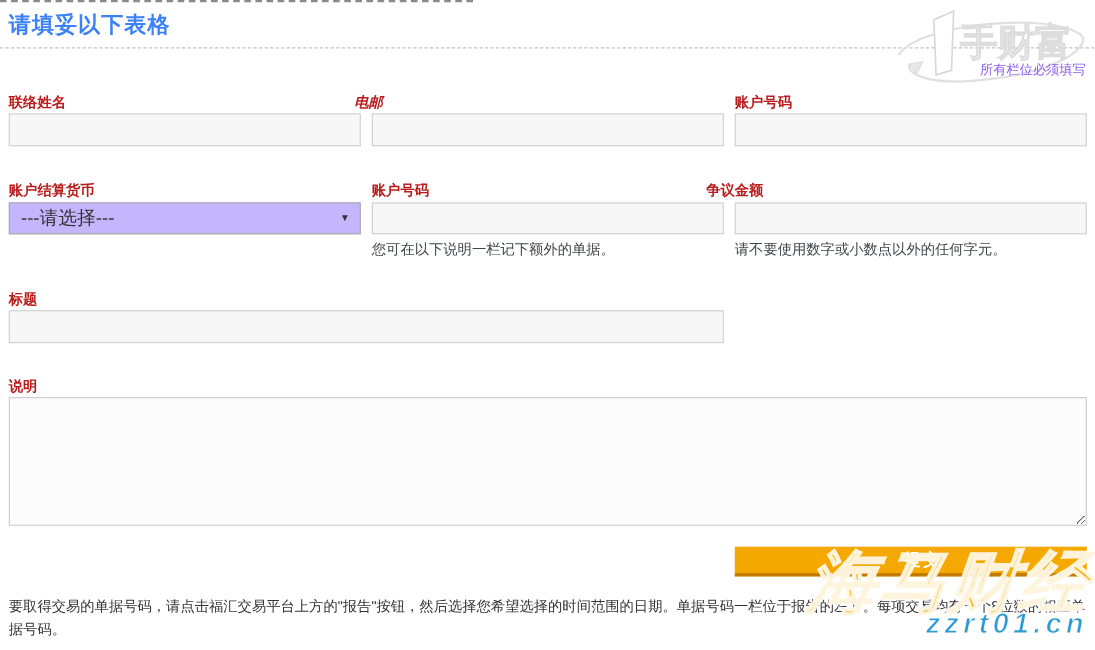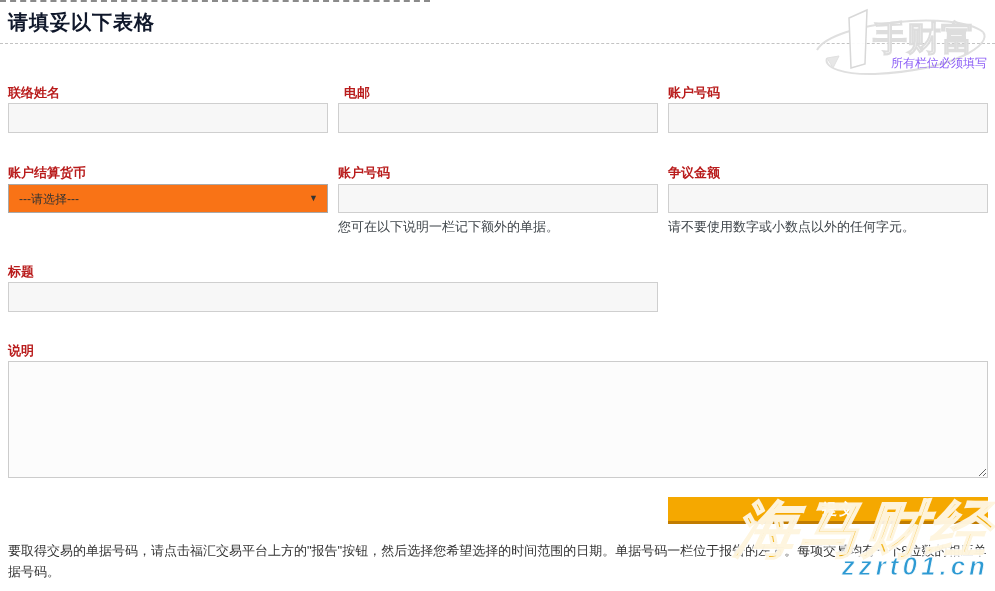--- a/index.html
+++ b/index.html
@@ -11,21 +11,21 @@
     height: 591px;
     background: #ffffff;
     overflow: hidden;
   }
   .top-dash {
     position: absolute; left: 0; top: 0; width: 430px; height: 0;
     border-top: 2px dashed #8a8a8a;
   }
   .page-title {
     position: absolute; left: 8px; top: 9px;
-    font-size: 20px; font-weight: bold; color: #0f172a;
+    font-size: 20px; font-weight: bold; color: #3b82f6;
     letter-spacing: 1px;
   }
   .title-rule {
     position: absolute; left: 0; top: 43px; width: 995px; height: 0;
     border-top: 1px dashed #c3c3c3;
   }
   .required-note {
     position: absolute; right: 8px; top: 55px;
     font-size: 12px; color: #8b5cf6;
   }
@@ -38,23 +38,23 @@
     height: 30px;
     background: #f7f7f7;
     border: 1px solid #cfcfcf;
     font-size: 14px; color: #333;
     padding: 0 8px;
     outline: none;
   }
   .select-wrap { position: absolute; left: 8px; top: 184px; width: 320px; height: 29px; }
   .currency-select {
     width: 100%; height: 100%;
-    background: #f97316;
+    background: #c4b5fd;
     border: 1px solid #a9a9a9;
-    font-size: 12px; color: #333;
+    font-size: 17px; color: #333;
     padding: 0 24px 0 10px;
     -webkit-appearance: none; -moz-appearance: none; appearance: none;
     outline: none;
   }
   .select-arrow {
     position: absolute; right: 10px; top: 9px;
     font-size: 9px; color: #333; pointer-events: none;
   }
   .help-text {
     position: absolute;
@@ -124,30 +124,30 @@
     <path d="M 12 48 C 28 20, 150 8, 178 30" fill="none" stroke="#dedede" stroke-width="2"></path>
     <path d="M 178 30 C 188 42, 150 68, 70 72 C 40 73, 18 66, 22 56" fill="none" stroke="#dedede" stroke-width="2"></path>
     <path d="M 22 56 l 12 -2 l -6 12 z" fill="#e6e6e6" stroke="#dedede" stroke-width="1"></path>
     <path d="M 44 16 L 62 8 L 60 62 L 46 66 Z" fill="#ffffff" stroke="#d6d6d6" stroke-width="1.5"></path>
     <text x="68" y="48" font-size="34" font-weight="bold" fill="#ffffff" stroke="#dcdcdc" stroke-width="1">手财富</text>
   </svg>
 
   <div class="required-note">所有栏位必须填写</div>
 
   <label class="field-label" style="left:8px;  top:84px;">联络姓名</label>
-  <label class="field-label" style="left:344px;top:84px;">电邮</label>
+  <label class="field-label" style="left:322px;top:84px;font-style:italic;">电邮</label>
   <label class="field-label" style="left:668px;top:84px;">账户号码</label>
 
   <input class="text-input" style="left: 8px; top: 103px; width: 320px;">
   <input class="text-input" style="left: 338px; top: 103px; width: 320px;">
   <input class="text-input" style="left: 668px; top: 103px; width: 320px;">
 
   <label class="field-label" style="left:8px;  top:164px;">账户结算货币</label>
   <label class="field-label" style="left:338px;top:164px;">账户号码</label>
-  <label class="field-label" style="left:668px;top:164px;">争议金额</label>
+  <label class="field-label" style="left:642px;top:164px;">争议金额</label>
 
   <div class="select-wrap">
     <select class="currency-select">
       <option>---请选择---</option>
     </select>
     <span class="select-arrow">▼</span>
   </div>
 
   <input class="text-input" style="left: 338px; top: 184px; width: 320px; height: 29px;">
   <input class="text-input" style="left: 668px; top: 184px; width: 320px; height: 29px;">

